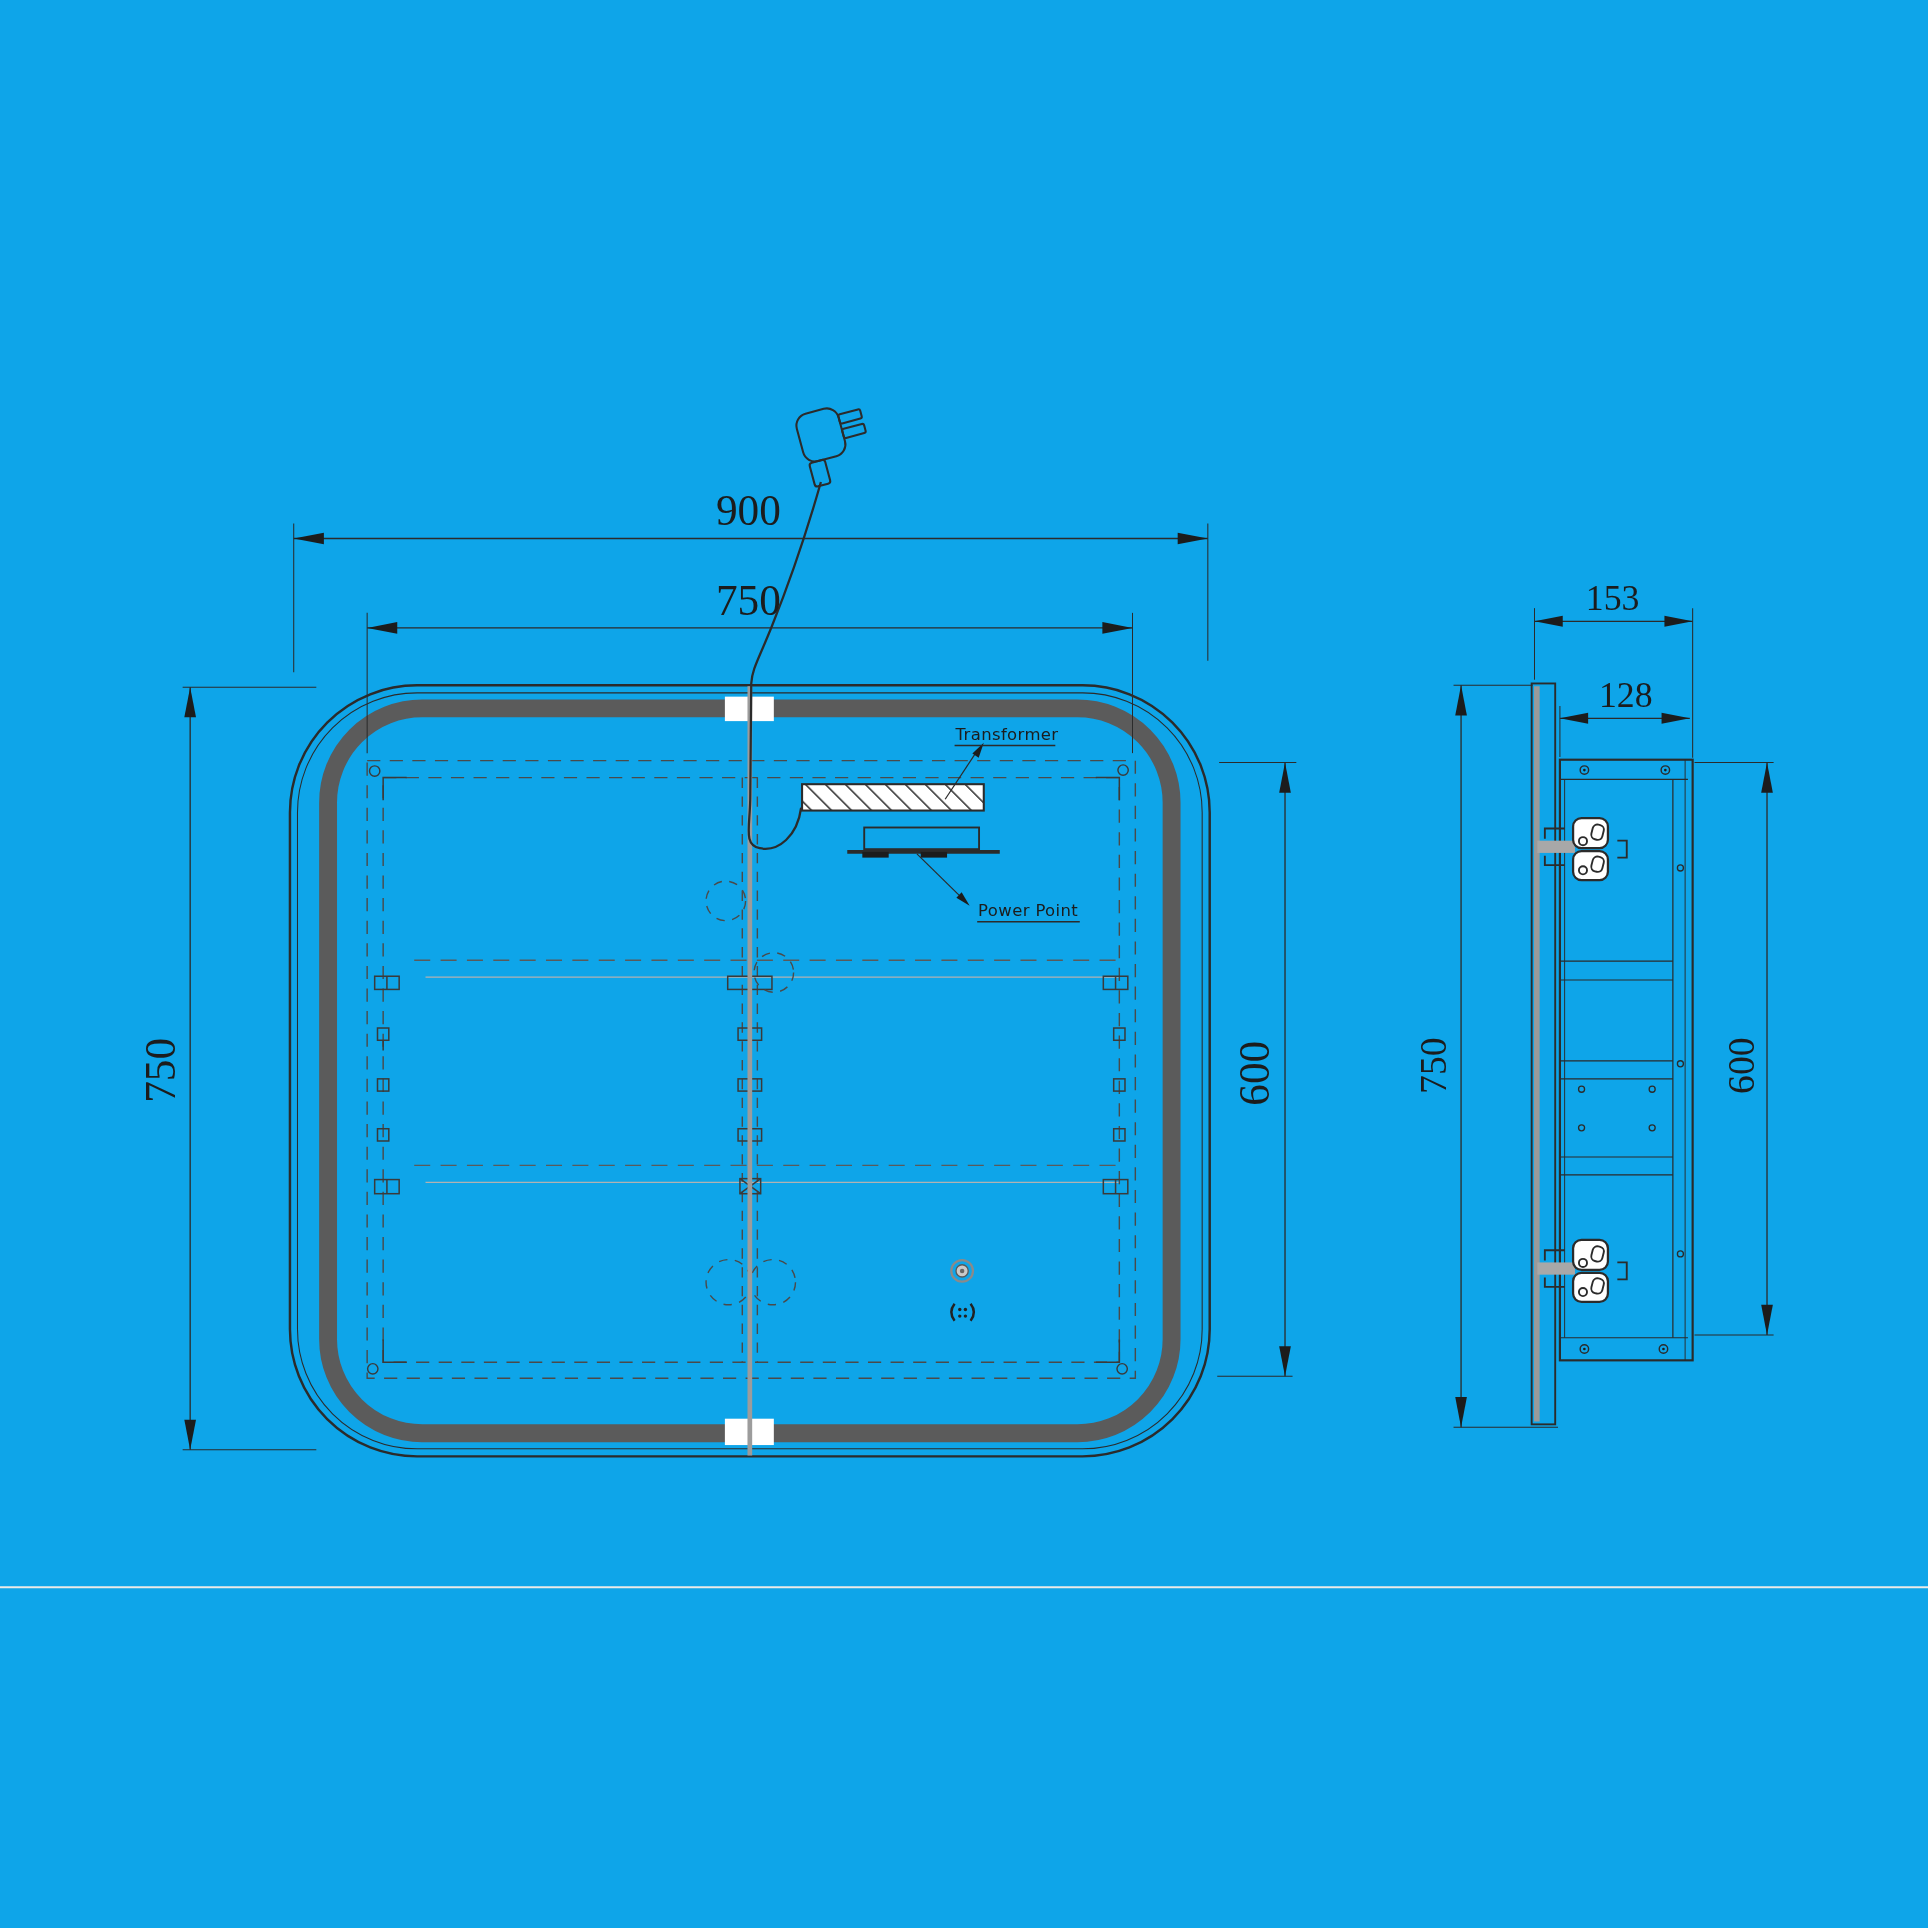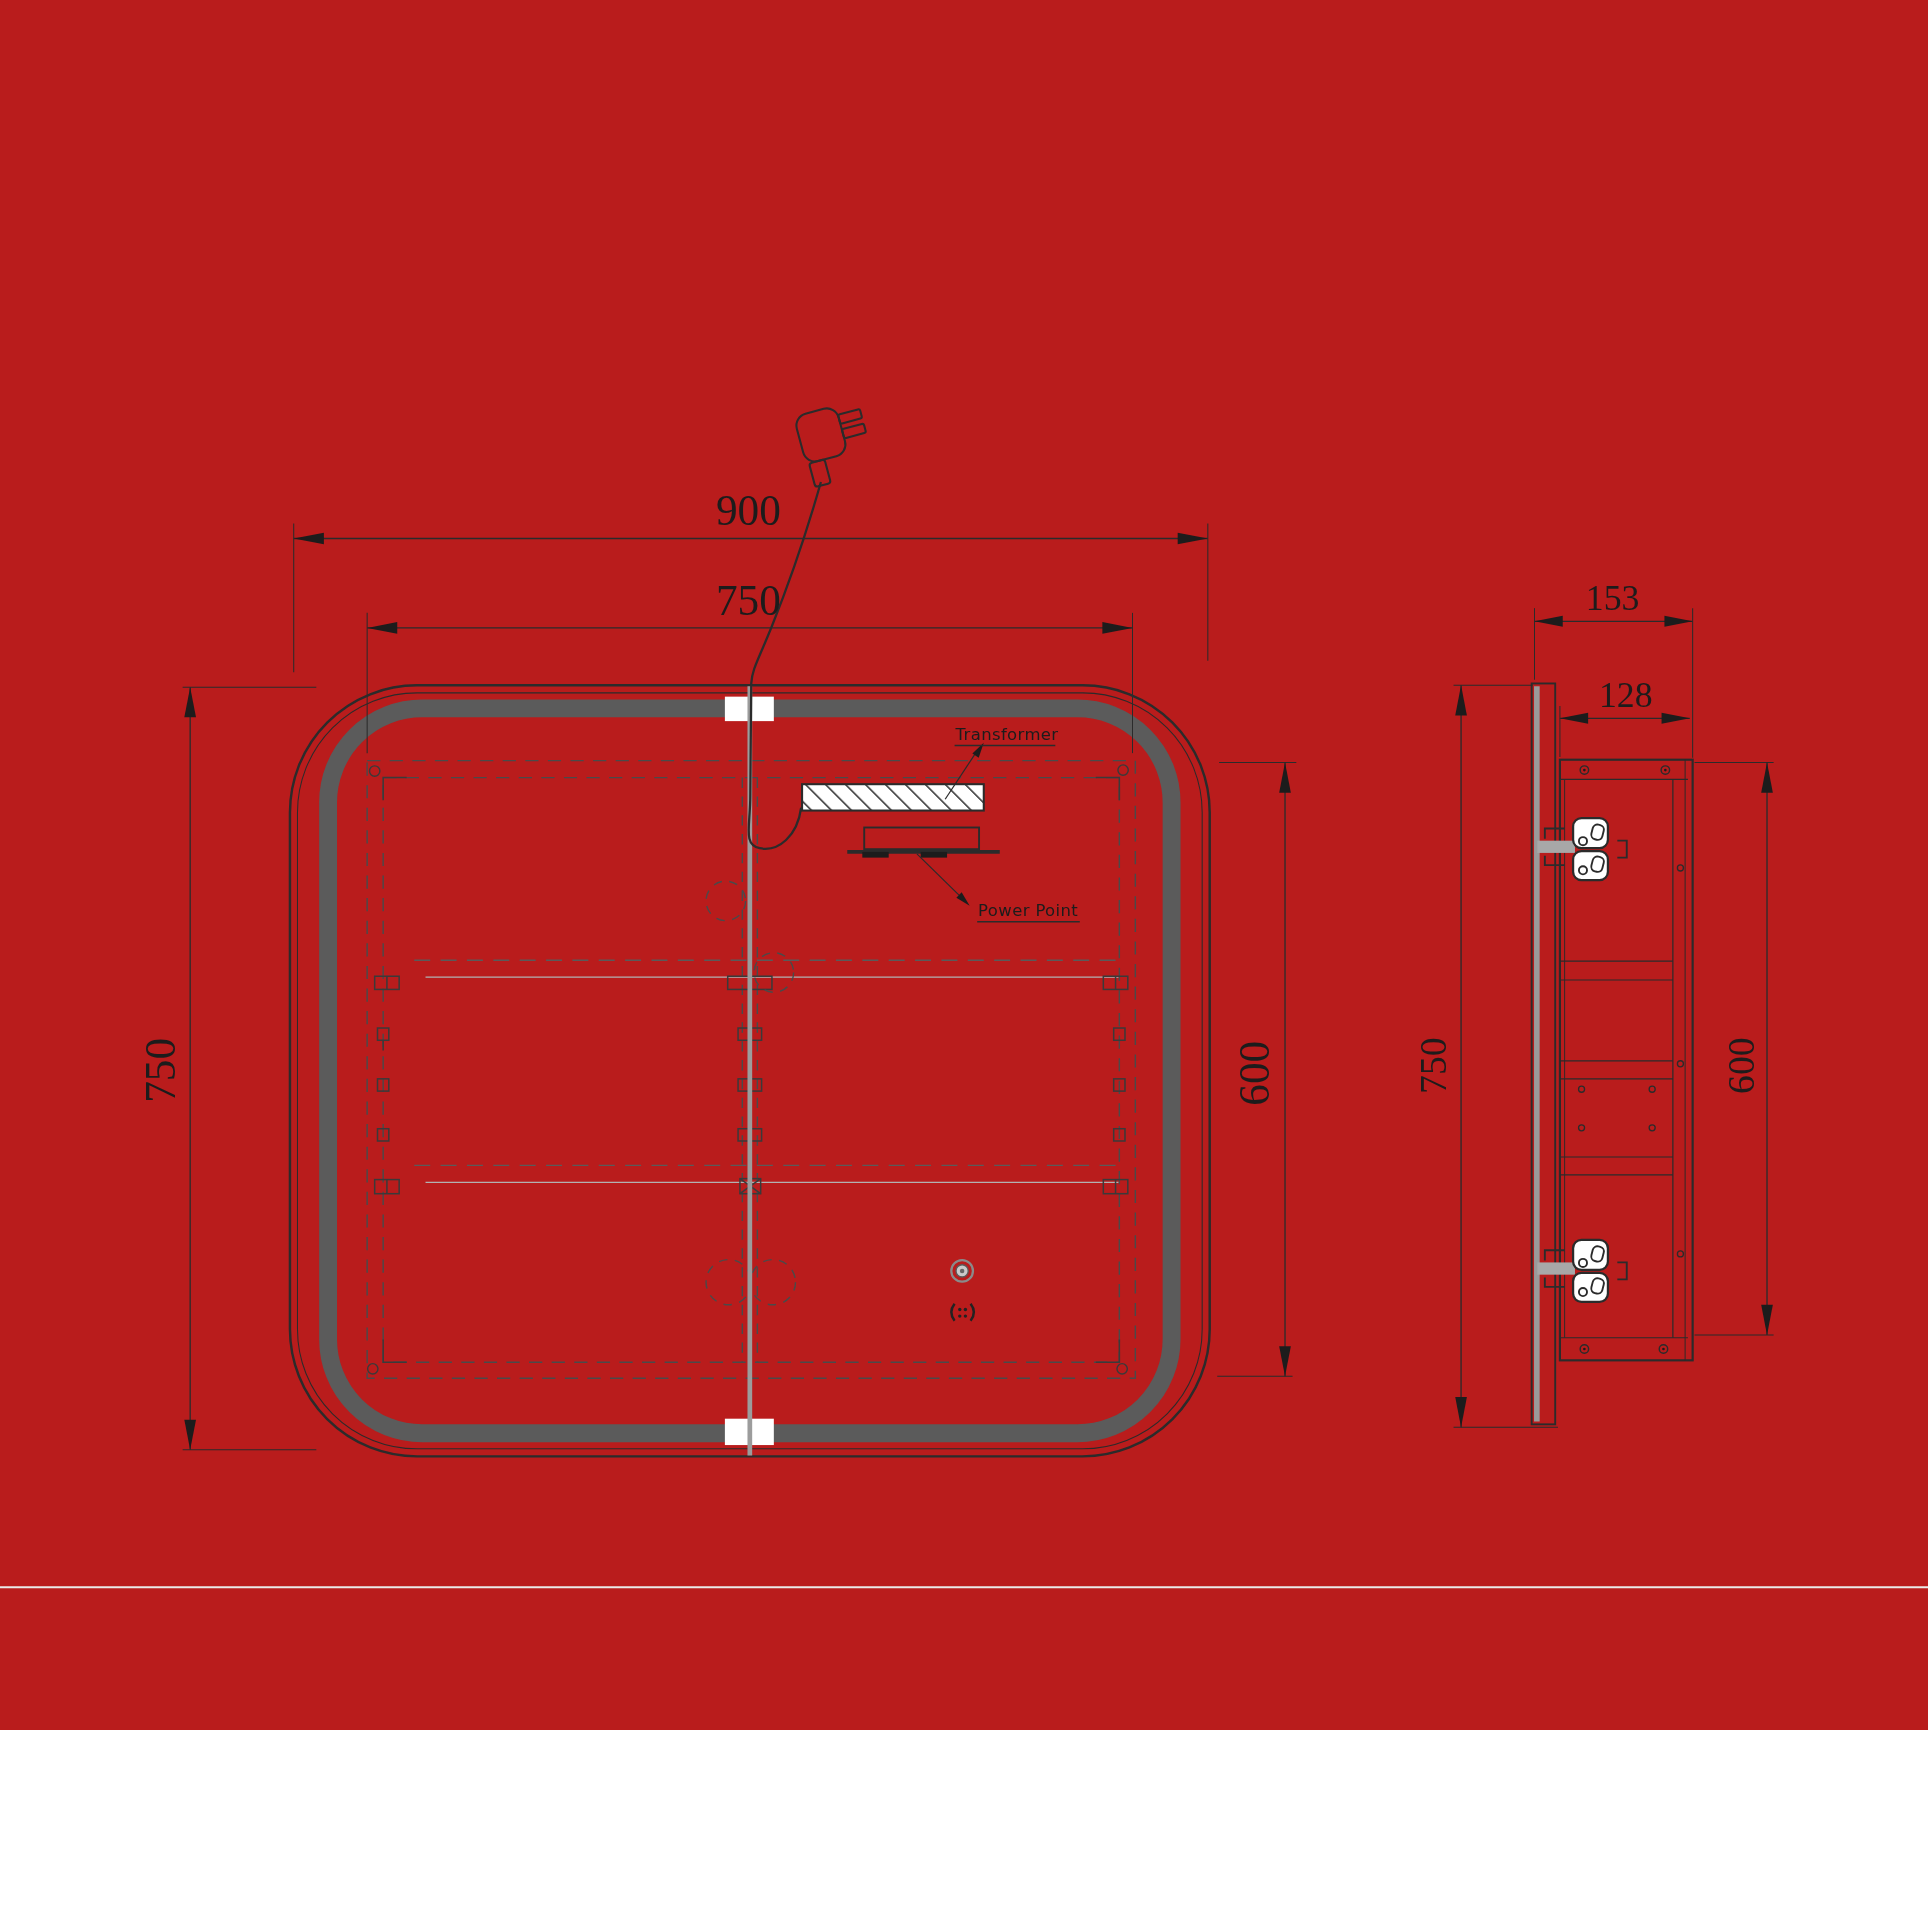--- a/index.html
+++ b/index.html
@@ -1,16 +1,16 @@
 <!DOCTYPE html>
 <html style="font-size:15px"><head>
 <meta charset="utf-8">
 <style>
   html,body{margin:0;padding:0;background:#ffffff;}
-  .canvas{position:relative;width:1928px;height:1730px;background:#b91c1c;overflow:hidden;
+  .canvas{position:relative;width:1928px;height:1928px;background:#0ea5e9;overflow:hidden;
           font-family:"DejaVu Sans", sans-serif;}
   svg{position:absolute;left:0;top:0;}
   text{fill:#1c1c1c;}
   .dimnum{font-family:"Liberation Serif", serif;font-size:46px;}
   .dimnum-side{font-family:"Liberation Serif", serif;font-size:38px;}
   .dimnum-side-v{font-family:"Liberation Serif", serif;font-size:40px;}
   .calloutlbl{font-family:"DejaVu Sans", sans-serif;font-size:17.5px;letter-spacing:.4px;}
 </style>
 </head>
 <body>

